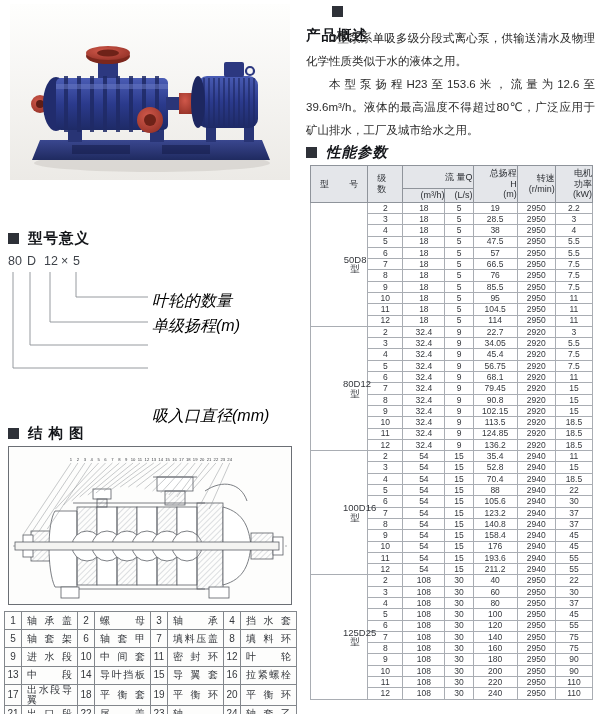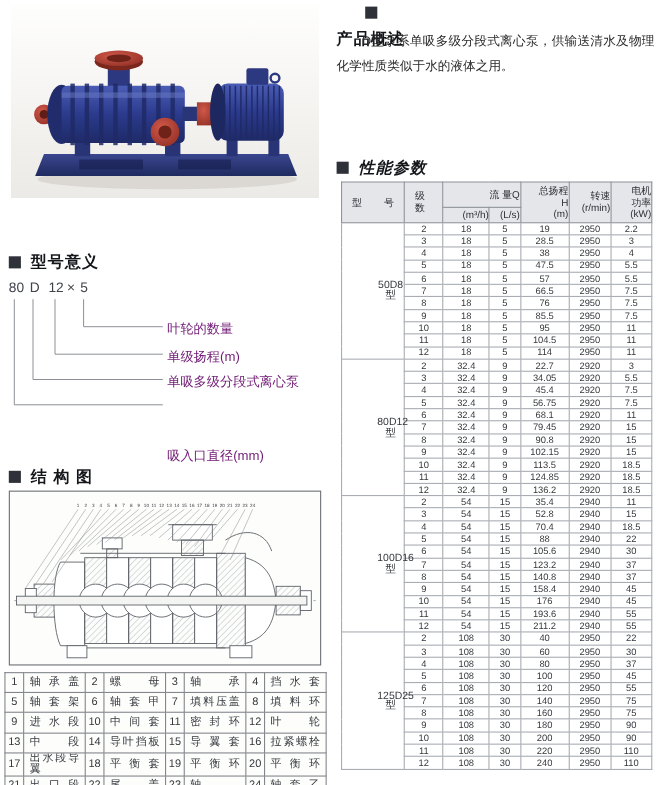--- a/index.html
+++ b/index.html
@@ -11,21 +11,21 @@
   .sec-title{display:flex;align-items:center;gap:9px;font-weight:bold;
              font-size:14.5px;color:#14161a;letter-spacing:1px;}
   .bullet{width:11px;height:11px;background:#2e3138;flex:0 0 auto;}
 
   
   .overview-text{width:289px;font-size:11.5px;line-height:23px;text-align:justify;color:#2a2a2a;}
   .overview-text p{margin:0;text-indent:2em;}
 
   
   .code-part{position:absolute;font-size:12.5px;color:#3f434a;}
-  .mm-label{position:absolute;font-size:12px;color:#701a75;white-space:nowrap;}
+  .mm-label{position:absolute;font-size:16px;color:#000000;white-space:nowrap;font-style:italic;}
 
   
   .diagram-frame{border:1px solid #6b6f75;background:#fdfdfc;}
 
   
   .parts-table{border-collapse:collapse;table-layout:fixed;width:292px;
                font-size:10px;color:#34373c;background:#fdfdfc;border:1.5px solid #55585d;}
   .parts-table td{border:1px solid #83878c;height:15.2px;line-height:1;overflow:hidden;}
   .parts-table .pno{text-align:center;}
   .parts-table .pname{text-align:justify;text-align-last:justify;padding:0 5px;}
@@ -132,21 +132,20 @@
   <svg class="abs" style="left:0;top:270px;" width="300" height="106" viewBox="0 0 300 106">
     <g fill="none" stroke="#8b8f94" stroke-width="0.9">
       <polyline points="76,2 76,27 148,27"></polyline>
       <polyline points="50,2 50,52 148,52"></polyline>
       <polyline points="30,2 30,75 148,75"></polyline>
       <polyline points="13,2 13,98 148,98"></polyline>
     </g>
   </svg>
   <span class="mm-label" style="left:152px;top:291px;">叶轮的数量</span>
   <span class="mm-label" style="left:152px;top:316px;">单级扬程(m)</span>
-  <span class="mm-label" style="left:152px;top:339px;">单吸多级分段式离心泵</span>
   <span class="mm-label" style="left:152px;top:362px;margin-top:44px;">吸入口直径(mm)</span>
 
   <div class="abs sec-title" style="left:8px;top:424px;">
     <span class="bullet"></span>
     <span>结 构 图</span>
   </div>
 
   <div class="abs diagram-frame" style="left:8px;top:446px;width:282px;height:157px;">
     <svg width="282" height="155" viewBox="0 0 282 155">
       <defs>
@@ -315,20 +314,21 @@
       </tbody>
   </table>
 
   <div class="abs sec-title" style="left:306px;top:6px;flex-direction:column;">
     <span class="bullet"></span>
     <span>产品概述</span>
   </div>
 
   <div class="abs overview-text" style="left:306px;top:27px;">
     <p>D型泵系单吸多级分段式离心泵，供输送清水及物理化学性质类似于水的液体之用。</p>
+    <p>本型泵扬程H23至153.6米，流量为12.6至39.6m³/h。液体的最高温度不得超过80℃，广泛应用于矿山排水，工厂及城市给水之用。</p>
   </div>
 
   <div class="abs sec-title" style="left:306px;top:143px;font-style:italic;">
     <span class="bullet"></span>
     <span>性能参数</span>
   </div>
 
   <table class="abs perf-table" style="left:310px;top:165px;">
     <colgroup>
       <col style="width:57px">

